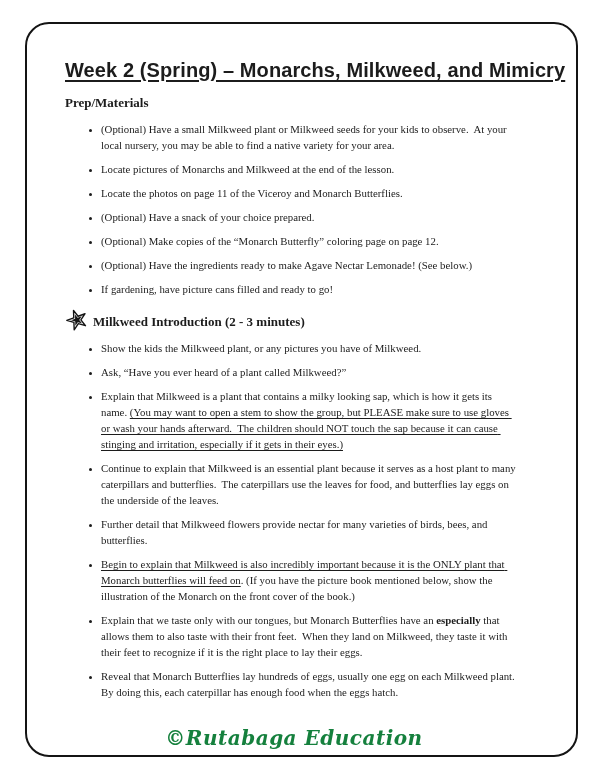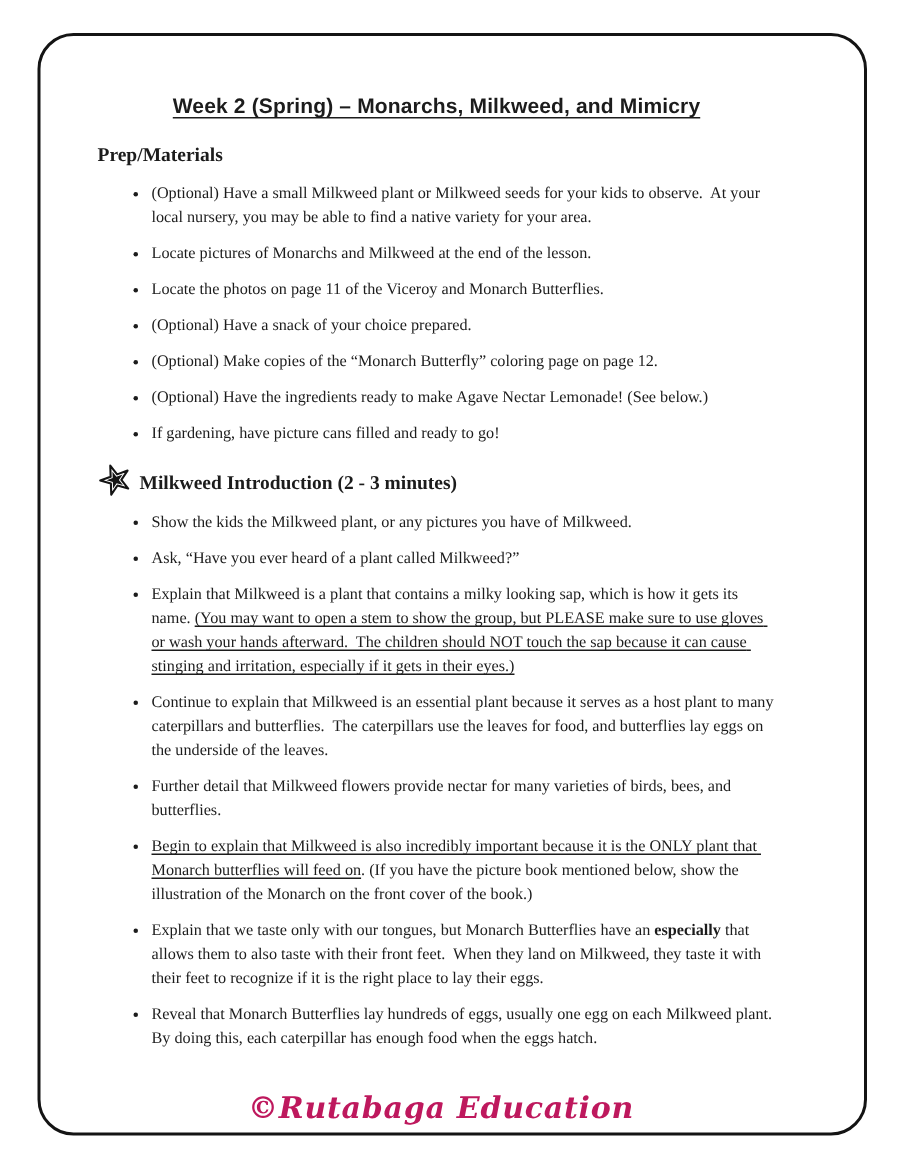--- a/index.html
+++ b/index.html
@@ -18,21 +18,21 @@
     border: 2px solid #141414;
     border-radius: 24px;
     background: #ffffff;
   }
   .content {
     position: absolute;
     left: 65px; top: 60px;
     width: 452px;
   }
   .doc-title {
-    font-size: 14px;
+    font-size: 20px;
     font-weight: bold;
     text-align: center;
     text-decoration: underline;
     text-underline-offset: 3px;
     margin: 0 0 14px 0;
     line-height: 20px;
     white-space: nowrap;
     letter-spacing: 0.1px;
   }
   .section { margin: 0; font-family: Liberation Serif, serif; }
@@ -68,21 +68,21 @@
   .seg-b { font-weight: bold; }
   .footer {
     position: absolute;
     left: 0; top: 726px;
     width: 588px;
     text-align: center;
     font-family: "DejaVu Serif", serif;
     font-style: italic;
     font-weight: bold;
     font-size: 20px;
-    color: #be185d;
+    color: #15803d;
     letter-spacing: 0.5px;
   }
 </style>
 </head>
 <body>
 
 <div class="sheet"></div>
 
 <main class="content">
   <h1 class="doc-title">Week 2 (Spring) – Monarchs, Milkweed, and Mimicry</h1>

